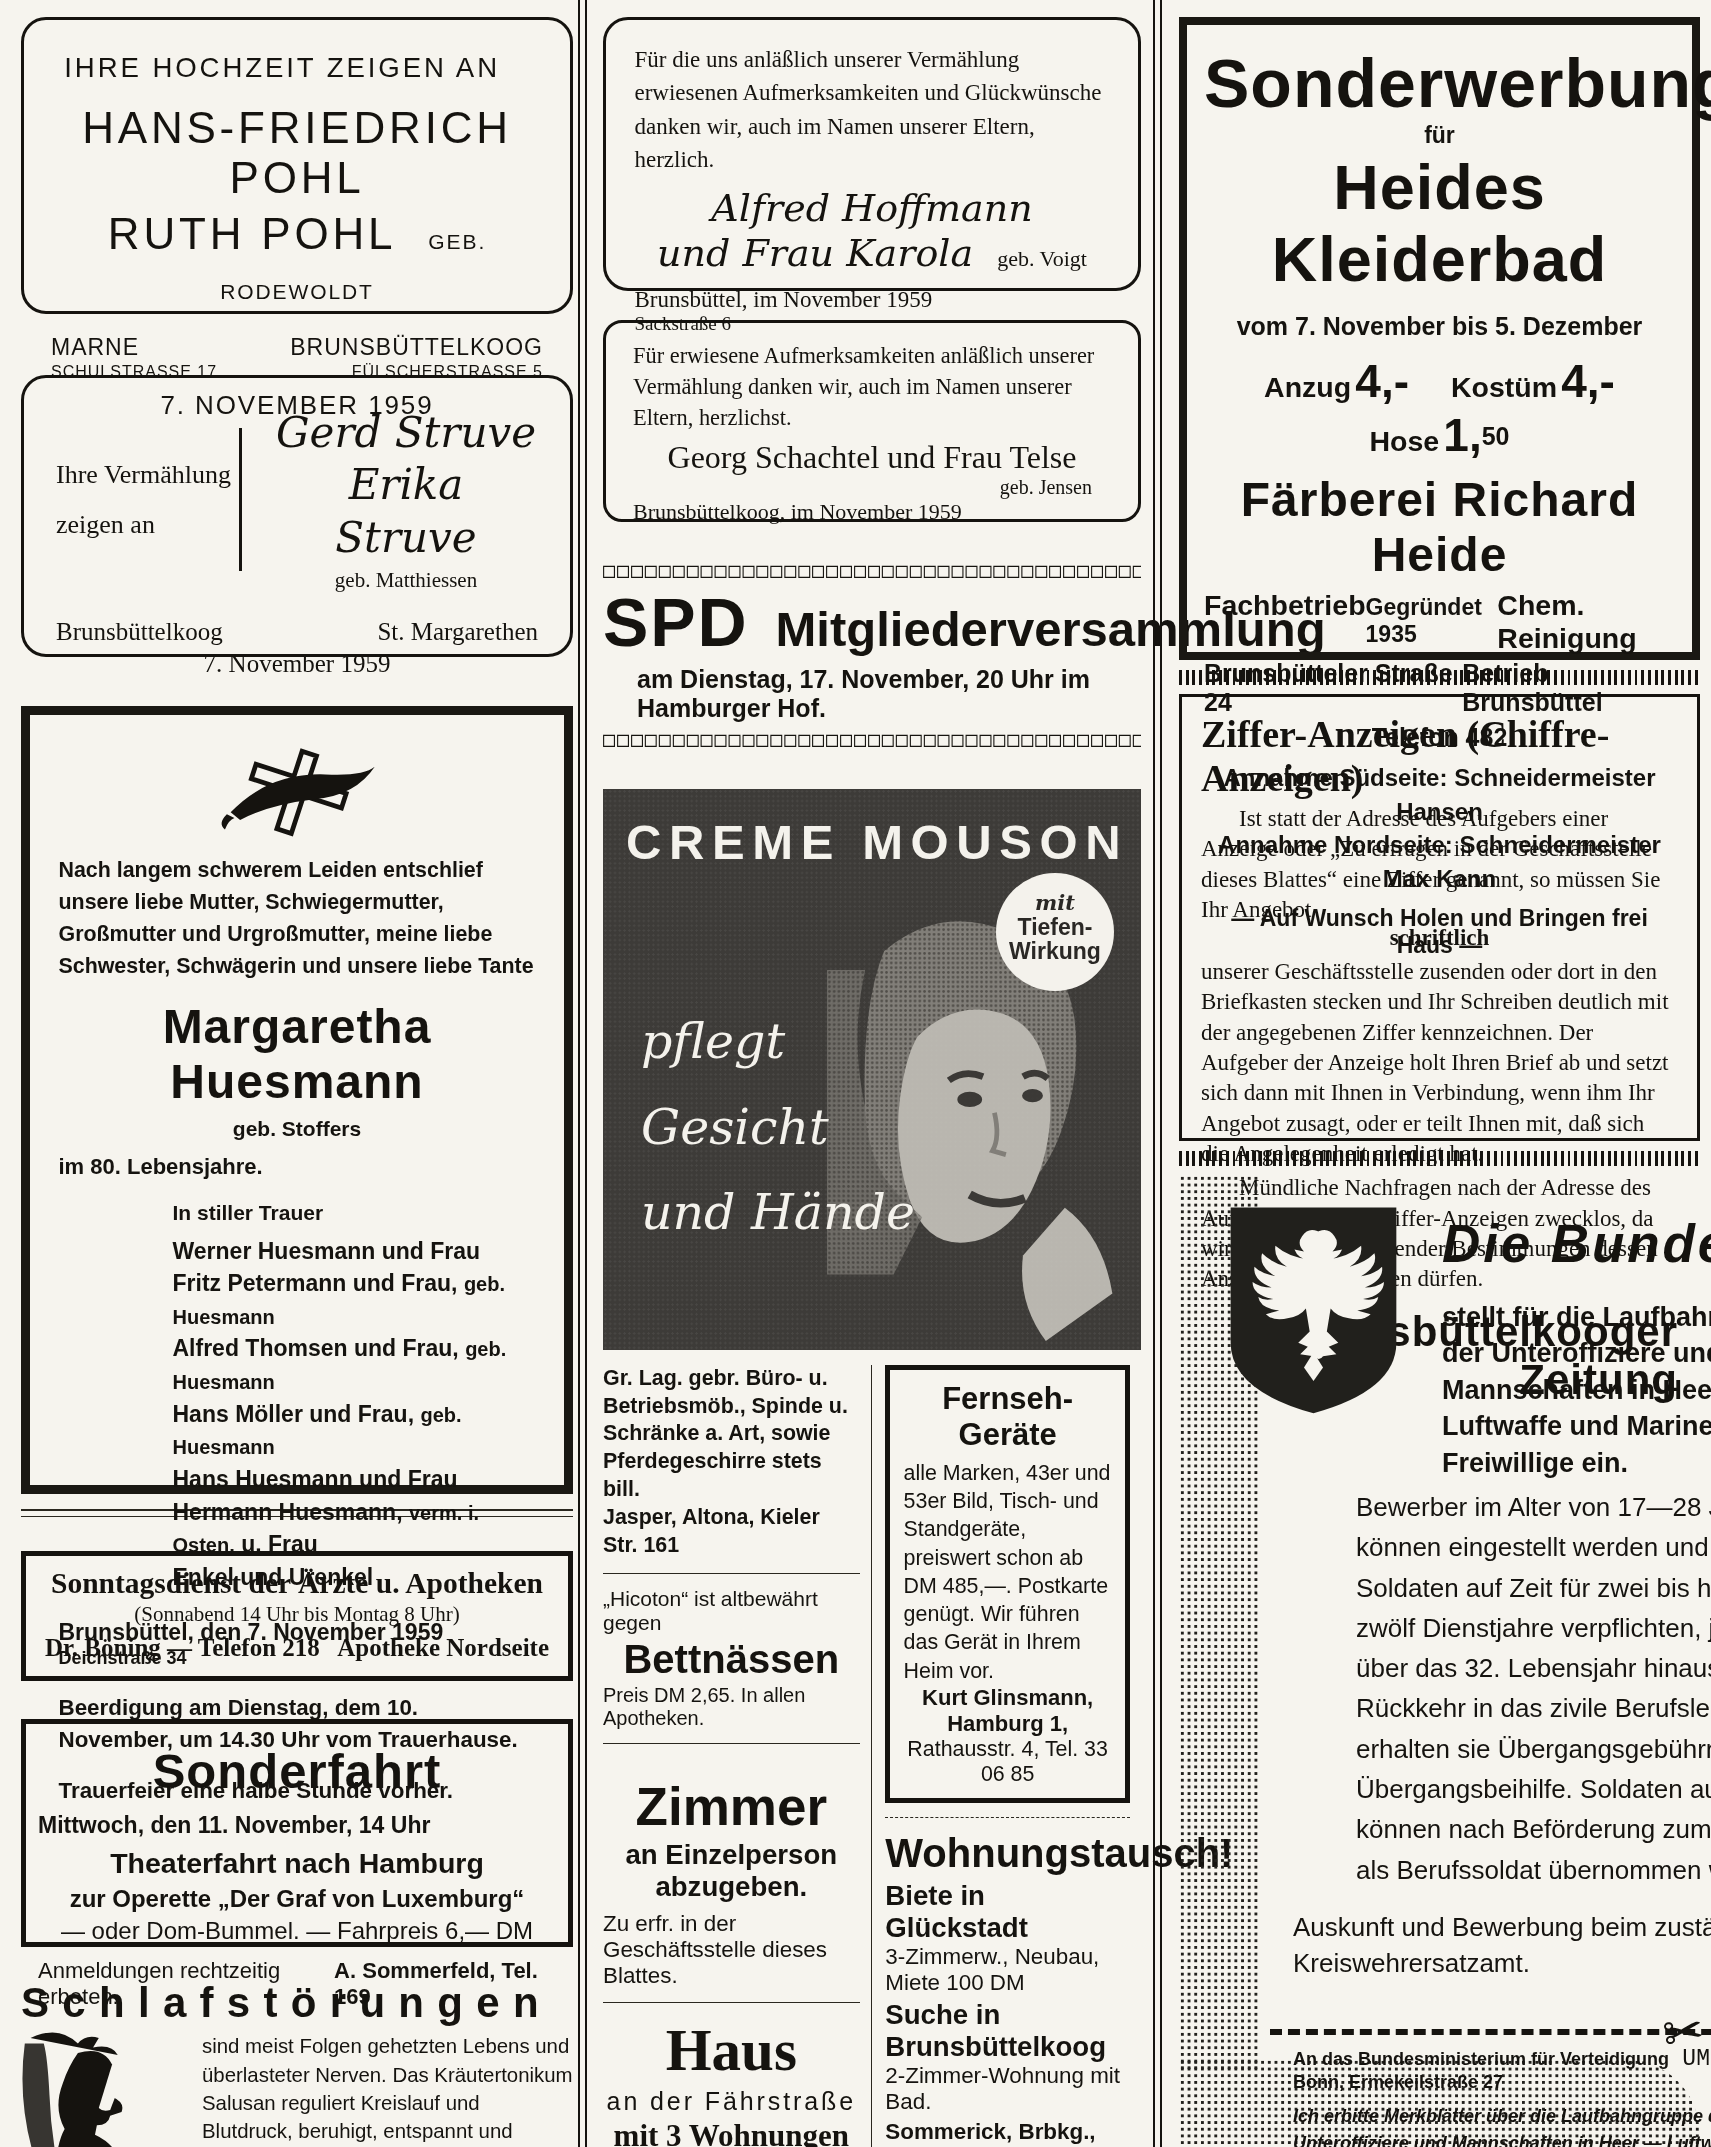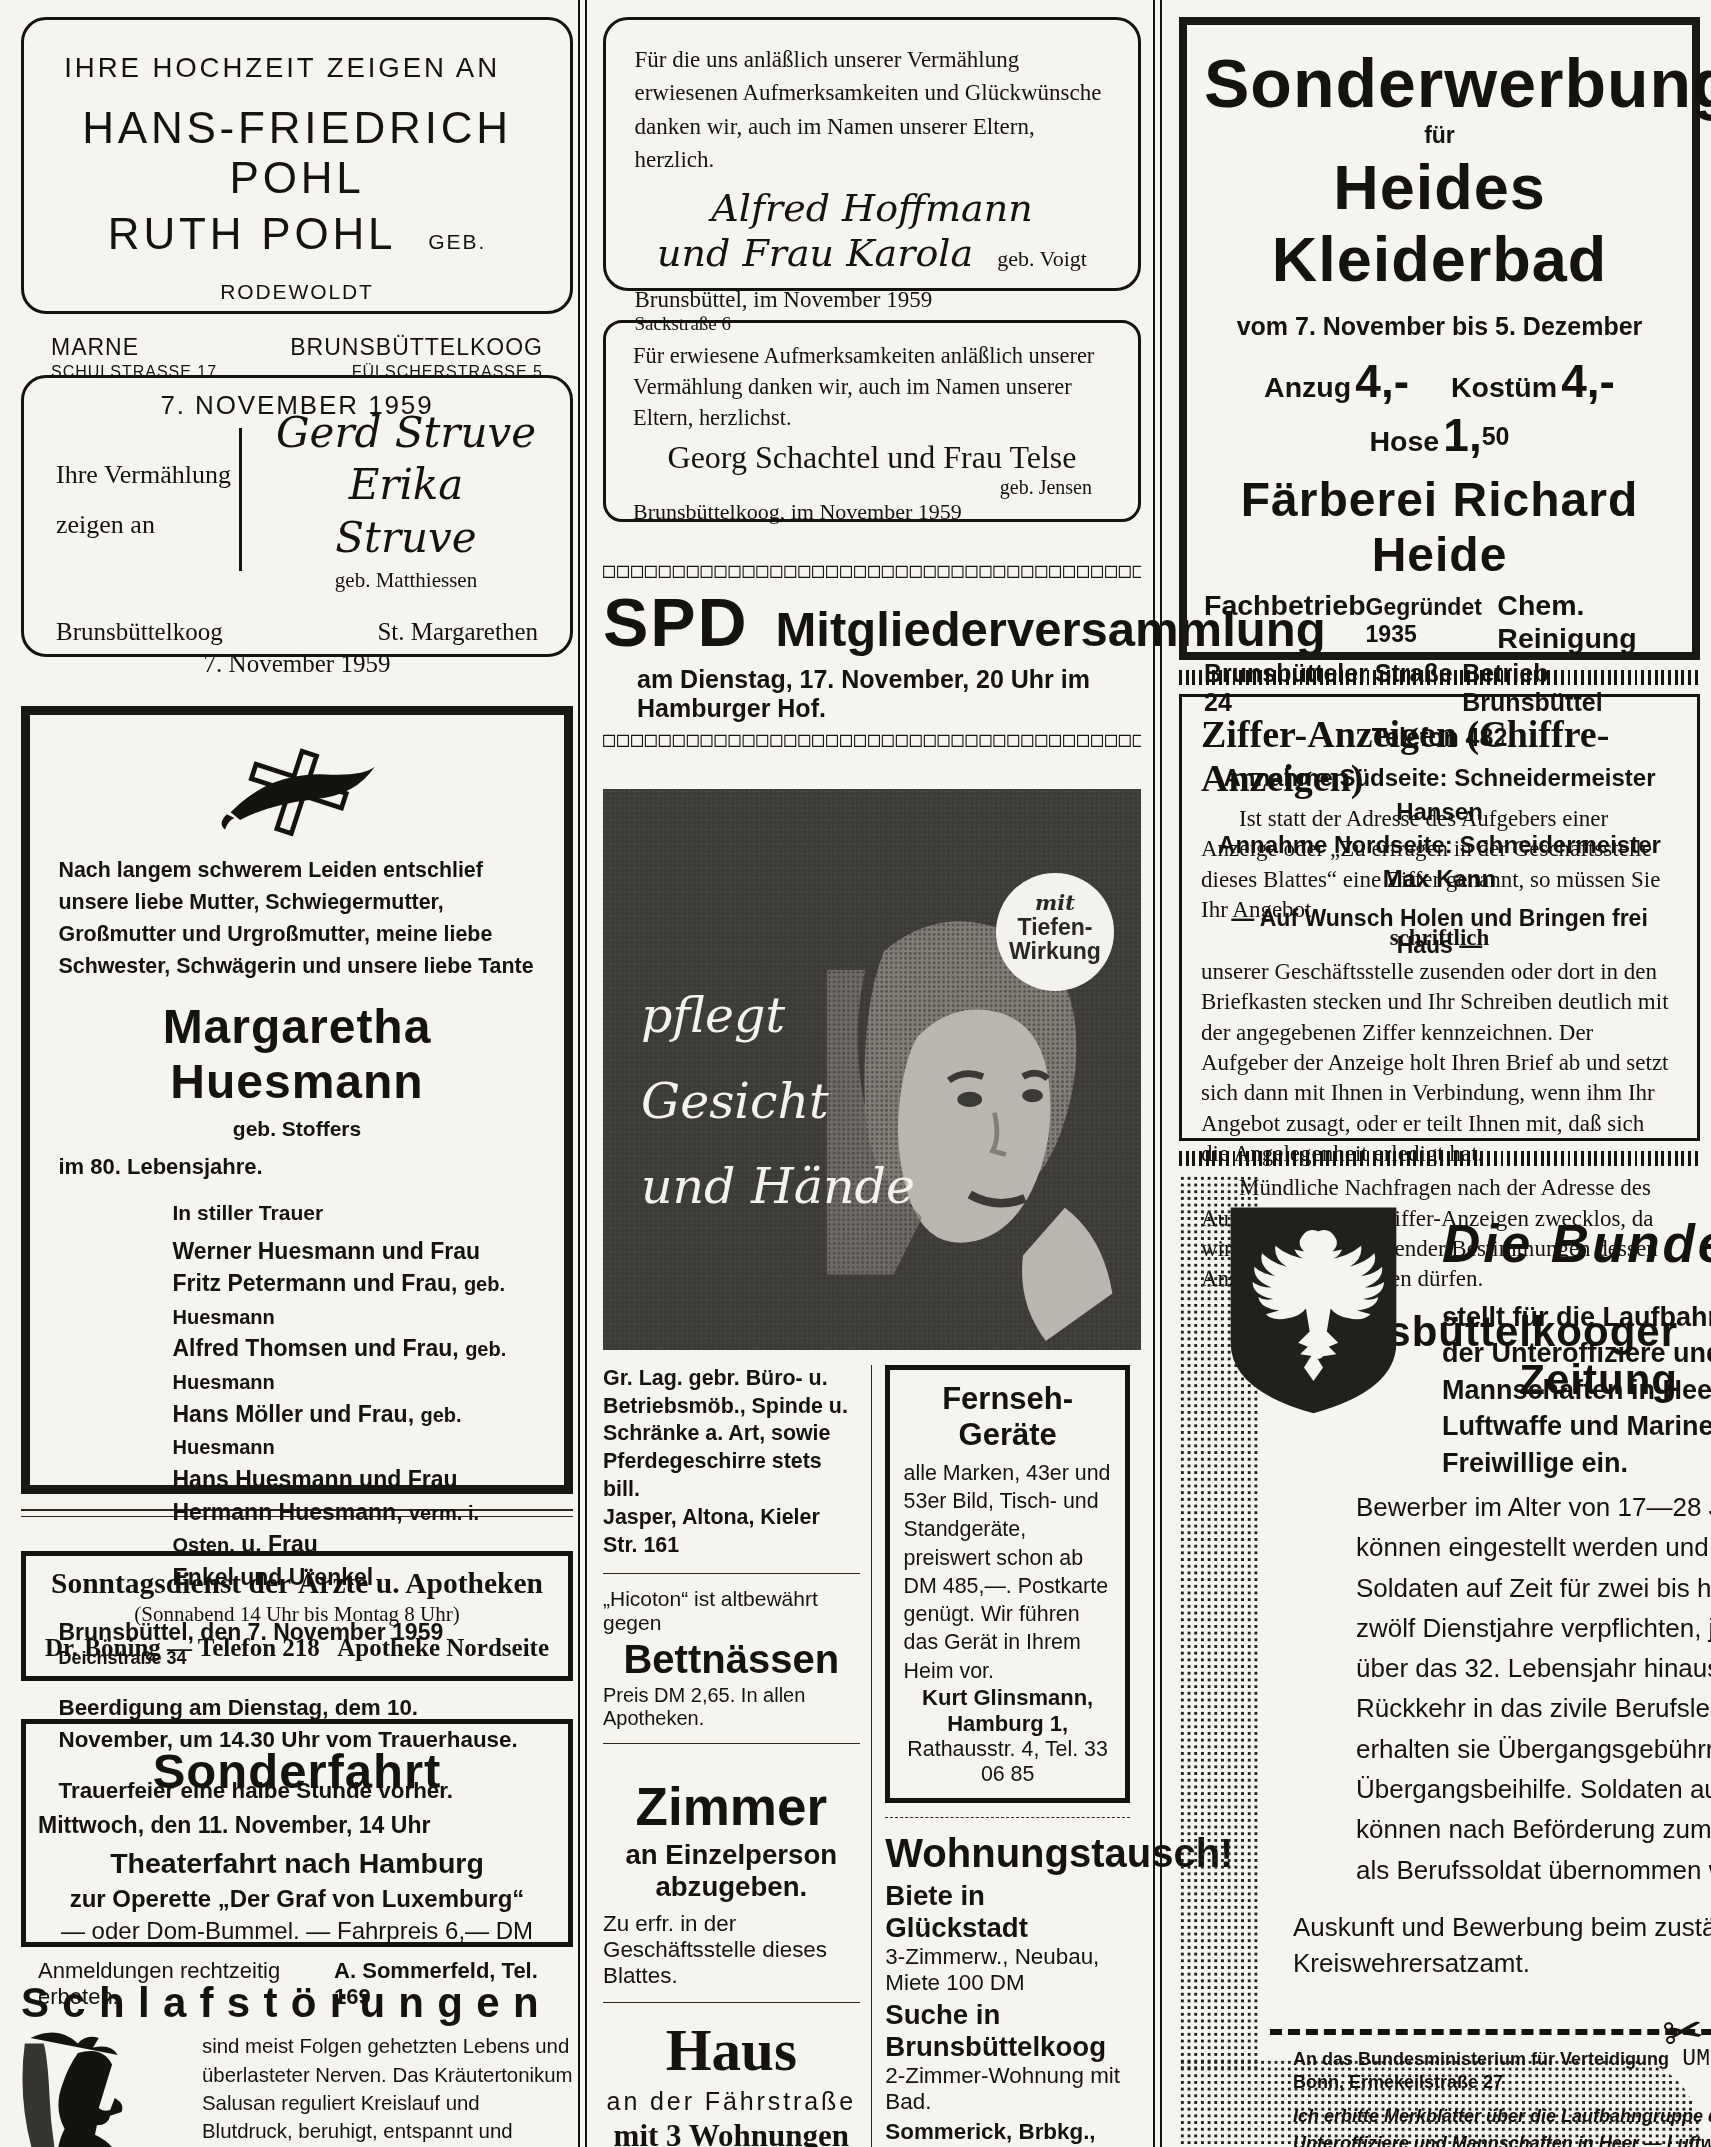--- a/index.html
+++ b/index.html
@@ -108,21 +108,21 @@
 
   .mouson { margin-top:40px; height:561px; background:#3d3b38; color:#f4f2ec; position:relative;
             padding:25px 23px; overflow:hidden;
             background-image:radial-gradient(rgba(255,255,255,.06) 1px, transparent 1.1px);
             background-size:4.8px 4.8px; }
   .mouson-title { font-size:49px; letter-spacing:7.6px; white-space:nowrap; font-weight:bold; }
   .mouson-badge { position:absolute; right:27px; top:84px; width:118px; height:118px; border-radius:50%;
                   background:#f4f2ec; color:#2a2825; text-align:center; padding-top:17px; }
   .mouson-badge .l1 { font-size:21px; font-style:italic; font-weight:bold; font-family:"DejaVu Serif",serif;}
   .mouson-badge .l2 { font-size:23px; font-weight:bold; line-height:1.05;}
-  .mouson-script { position:absolute; left:38px; top:184px; font-size:49px; line-height:1.75; }
+  .mouson-script { position:absolute; left:38px; top:210px; font-size:49px; line-height:1.75; }
   .mouson-face { position:absolute; right:0px; top:105px; opacity:.85; }
 
   .midads { display:flex; margin-top:15px; }
   .midads-l { width:268px; padding-right:11.4px; }
   .midads-r { width:259px; padding-left:13.3px; border-left:1.9px solid #2a271f; }
   .smallad { font-size:21.4px; line-height:1.3; }
   .jasper { font-weight:bold; }
   .hicoton-intro { font-size:21px; }
   .hicoton-title { font-size:40px; font-weight:bold; text-align:center; margin:1.9px 0; }
   .hicoton-foot { font-size:20px; }
@@ -323,20 +323,21 @@
       <div class="sq-row">□□□□□□□□□□□□□□□□□□□□□□□□□□□□□□□□□□□□□□□□□□□□□□□□□□□□□□□□□□□□</div>
       <div class="spd-main">
         <span class="spd-brand">SPD</span>
         <span class="spd-title">Mitgliederversammlung</span>
       </div>
       <div class="spd-line">am Dienstag, 17. November, 20 Uhr im Hamburger Hof.</div>
       <div class="sq-row">□□□□□□□□□□□□□□□□□□□□□□□□□□□□□□□□□□□□□□□□□□□□□□□□□□□□□□□□□□□□</div>
     </div>
 
     <div class="mouson">
+      <div class="mouson-title">CREME MOUSON</div>
       <svg class="mouson-face" width="314" height="447" viewBox="0 0 330 470">
         <defs>
           <pattern id="ht" width="5" height="5" patternUnits="userSpaceOnUse">
             <rect width="5" height="5" fill="#8d8a84"></rect>
               <circle cx="2.5" cy="2.5" r="1.4" fill="#55524d"></circle>
           </pattern>
         </defs>
         <path d="M60 60 q60 -50 130 -20 q60 24 70 90 q8 60 -14 120 q-20 56 -66 80 q-50 26 -96 -6 q-40 -30 -44 -96 q-4 -110 20 -168 Z" fill="url(#ht)"></path>
         <path d="M95 150 q40 -40 90 -24 q40 14 48 70 q8 62 -18 116 q-24 48 -66 54 q-44 6 -62 -44 q-18 -52 -10 -110 q6 -42 18 -62 Z" fill="#cfccc4"></path>
         <path d="M128 196 q16 -12 36 -4 M206 192 q14 -8 26 2" stroke="#3b3936" stroke-width="7" fill="none"></path>

